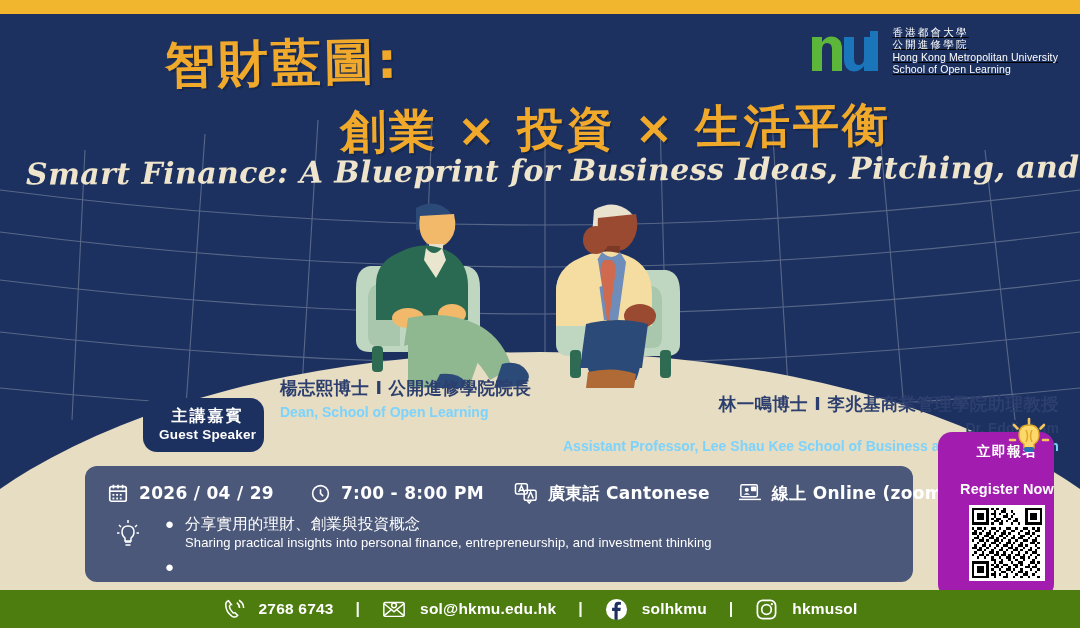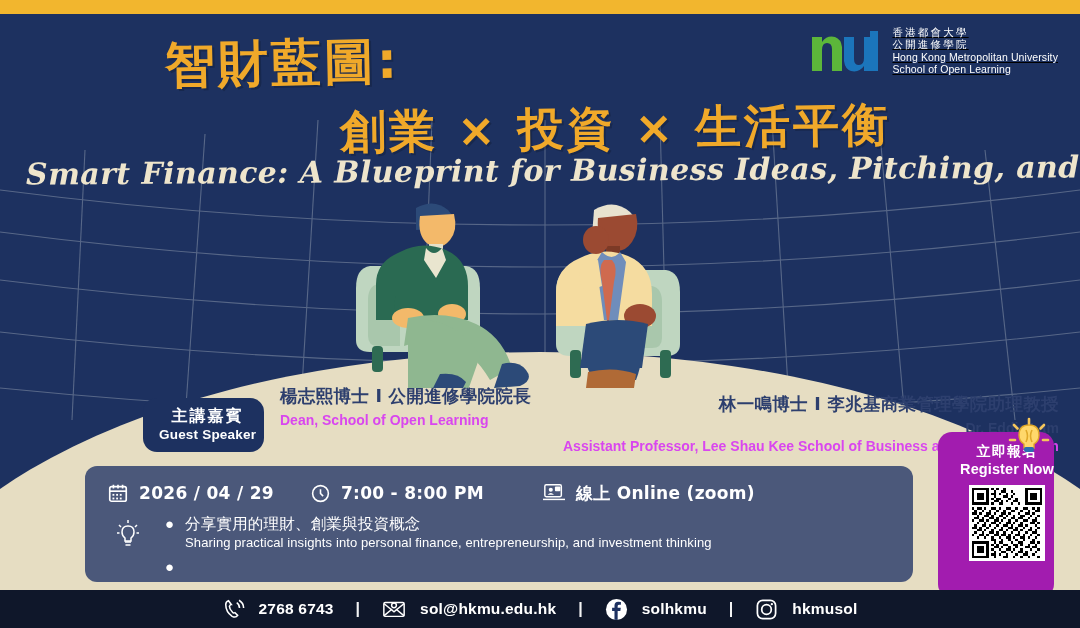--- a/index.html
+++ b/index.html
@@ -42,21 +42,21 @@
   .beige-base {
     position: absolute; left: 0; top: 560px;
     width: 1080px; height: 36px;
     background: #e6ddc2;
   }
 
   
   .footer-bar {
     position: absolute; left: 0; bottom: 0;
     width: 1080px; height: 38px;
-    background: #0f172a;
+    background: #4d7c0f;
     display: flex; align-items: center; justify-content: center;
     gap: 0px;
   }
   .footer-item {
     display: flex; align-items: center; gap: 14px;
     color: #ffffff;
   }
   .footer-item .ftxt {
     font-size: 15.5px; font-weight: bold; letter-spacing: .2px;
     color: #ffffff;
@@ -130,24 +130,24 @@
     font-size: 17.5px; font-weight: bold; color: #2d3f6e;
     font-family: "DejaVu Sans", sans-serif;
     letter-spacing: .3px; display: block; margin-bottom: 4px;
     white-space: nowrap;
   }
   .speaker .sp-name {
     font-size: 14px; font-weight: bold; color: #2d3f6e;
     display: block; line-height: 1.28;
   }
   .speaker .sp-role {
-    font-size: 14px; font-weight: bold; color: #d946ef;
+    font-size: 14px; font-weight: bold; color: #7dd3fc;
     display: block; line-height: 1.28;
   }
-  #speaker-1 { left: 280px; top: 384px; }
+  #speaker-1 { left: 280px; top: 376px; }
   #speaker-2 { left: 563px; top: 392px; text-align: right; }
 
   
   .info-panel {
     position: absolute; left: 85px; top: 466px;
     width: 828px; height: 116px;
     background: #4b587a;
     border-radius: 12px;
   }
   .info-row {
@@ -194,21 +194,21 @@
     display: flex; flex-direction: column; align-items: center;
     padding-top: 11px;
     padding-left: 22px;
   }
   .reg-zh {
     color: #ffffff; font-size: 14px; font-weight: bold;
     letter-spacing: 1.2px; font-family: "DejaVu Sans", sans-serif;
   }
   .reg-en {
     color: #ffffff; font-size: 14.5px; font-weight: bold;
-    margin-top: 0; letter-spacing: .1px;
+    margin-top: 20px; letter-spacing: .1px;
   }
   .qr {
     margin-top: 8px;
     width: 76px; height: 76px;
     background: #ffffff;
     padding: 3px;
   }
   .bulb-deco { position: absolute; right: 2px; top: -16px; }
 
   svg { display: block; }
@@ -348,20 +348,30 @@
       <div class="info-chip">
         <svg width="21" height="21" viewBox="0 0 24 24" fill="none" stroke="#ffffff" stroke-width="1.8">
           <circle cx="12" cy="12" r="9"></circle>
           <path d="M12 7 v5 l3 3"></path>
         </svg>
         <span class="ic-txt">7:00 - 8:00 PM</span>
       </div>
 
       <div class="chip-gap-b"></div>
 
+      <div class="info-chip">
+        <svg width="24" height="22" viewBox="0 0 26 24" fill="none" stroke="#ffffff" stroke-width="1.6">
+          <rect x="1.5" y="2" width="13" height="11" rx="2"></rect>
+          <path d="M5 11 L8 4 L11 11 M6 9 h4"></path>
+          <rect x="11" y="9" width="13" height="11" rx="2"></rect>
+          <path d="M15 18 L18 11 L21 18"></path>
+          <path d="M14 20 l2.5 3 l2.5 -3"></path>
+        </svg>
+        <span class="ic-txt">廣東話 Cantonese</span>
+      </div>
 
       <div class="chip-gap-c"></div>
 
       <div class="info-chip">
         <svg width="24" height="22" viewBox="0 0 26 24" fill="none" stroke="#ffffff" stroke-width="1.6">
           <rect x="3" y="3" width="18" height="13" rx="1.5"></rect>
           <path d="M1 19 h24"></path>
           <circle cx="9.5" cy="8.5" r="2.2" fill="#ffffff" stroke="none"></circle>
           <path d="M6 14 q3.5 -4 7 0" fill="#ffffff" stroke="none"></path>
           <rect x="14" y="5" width="6" height="5" rx="1" fill="#ffffff" stroke="none"></rect>

